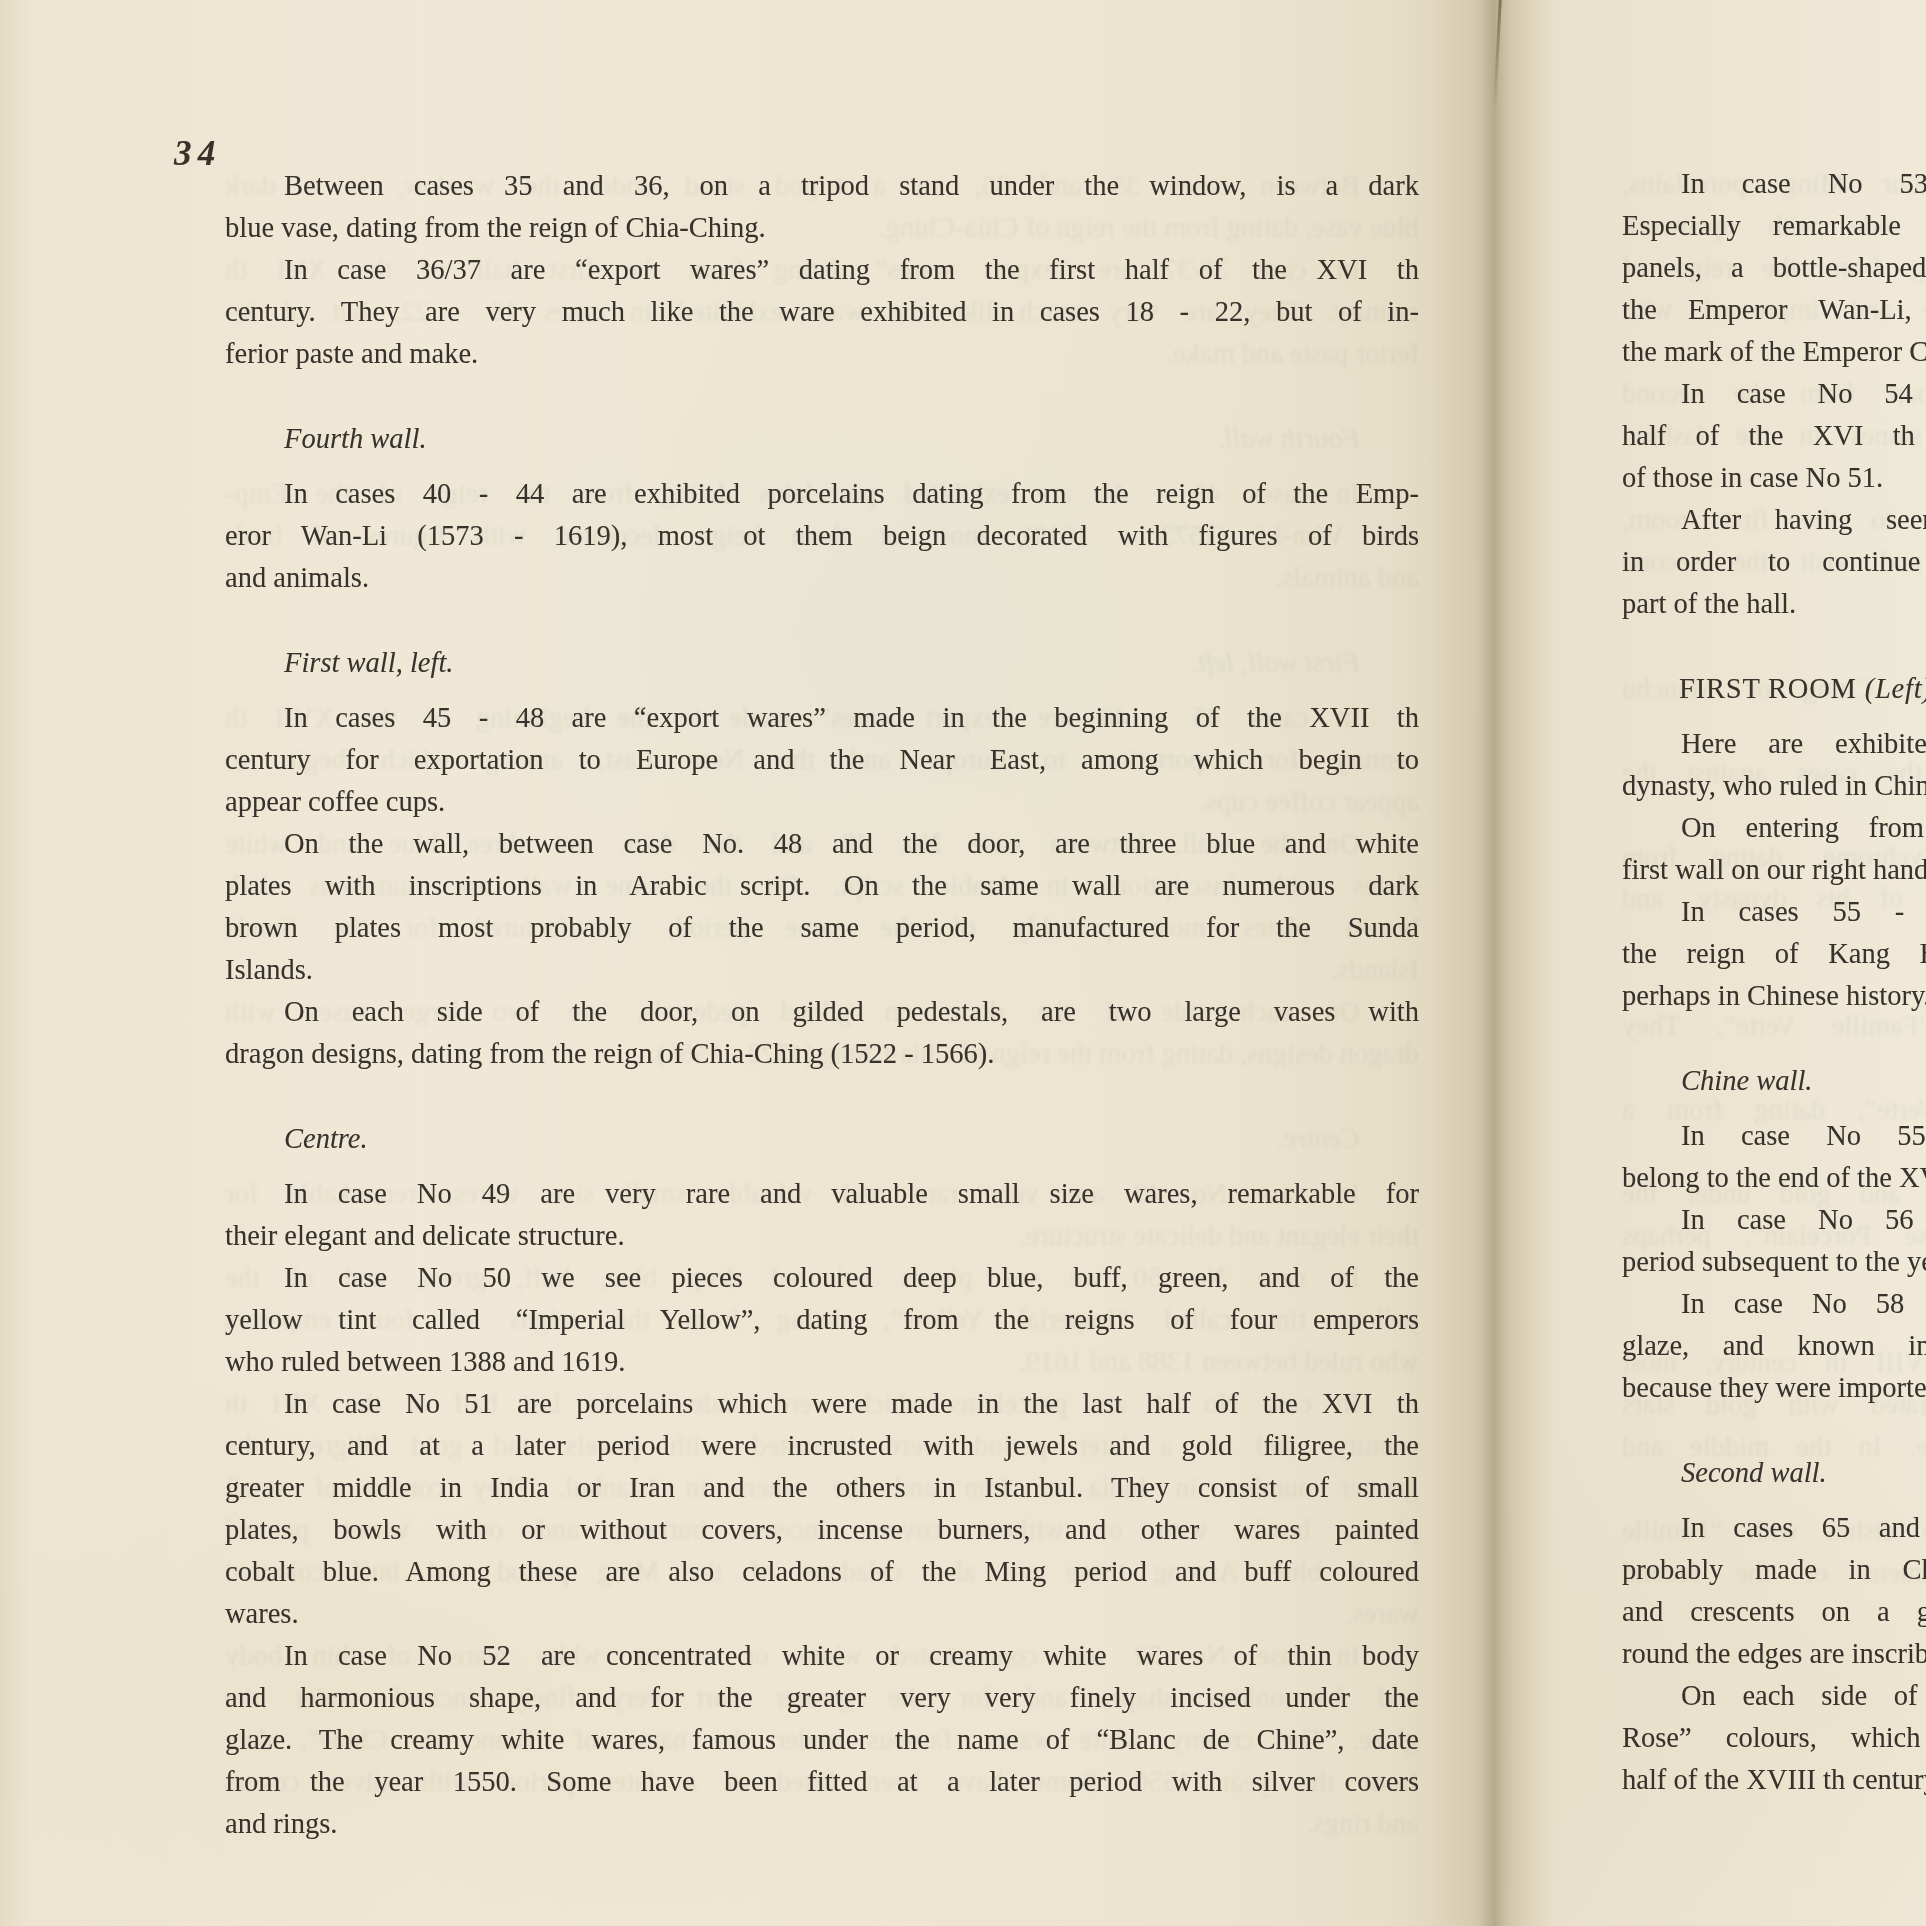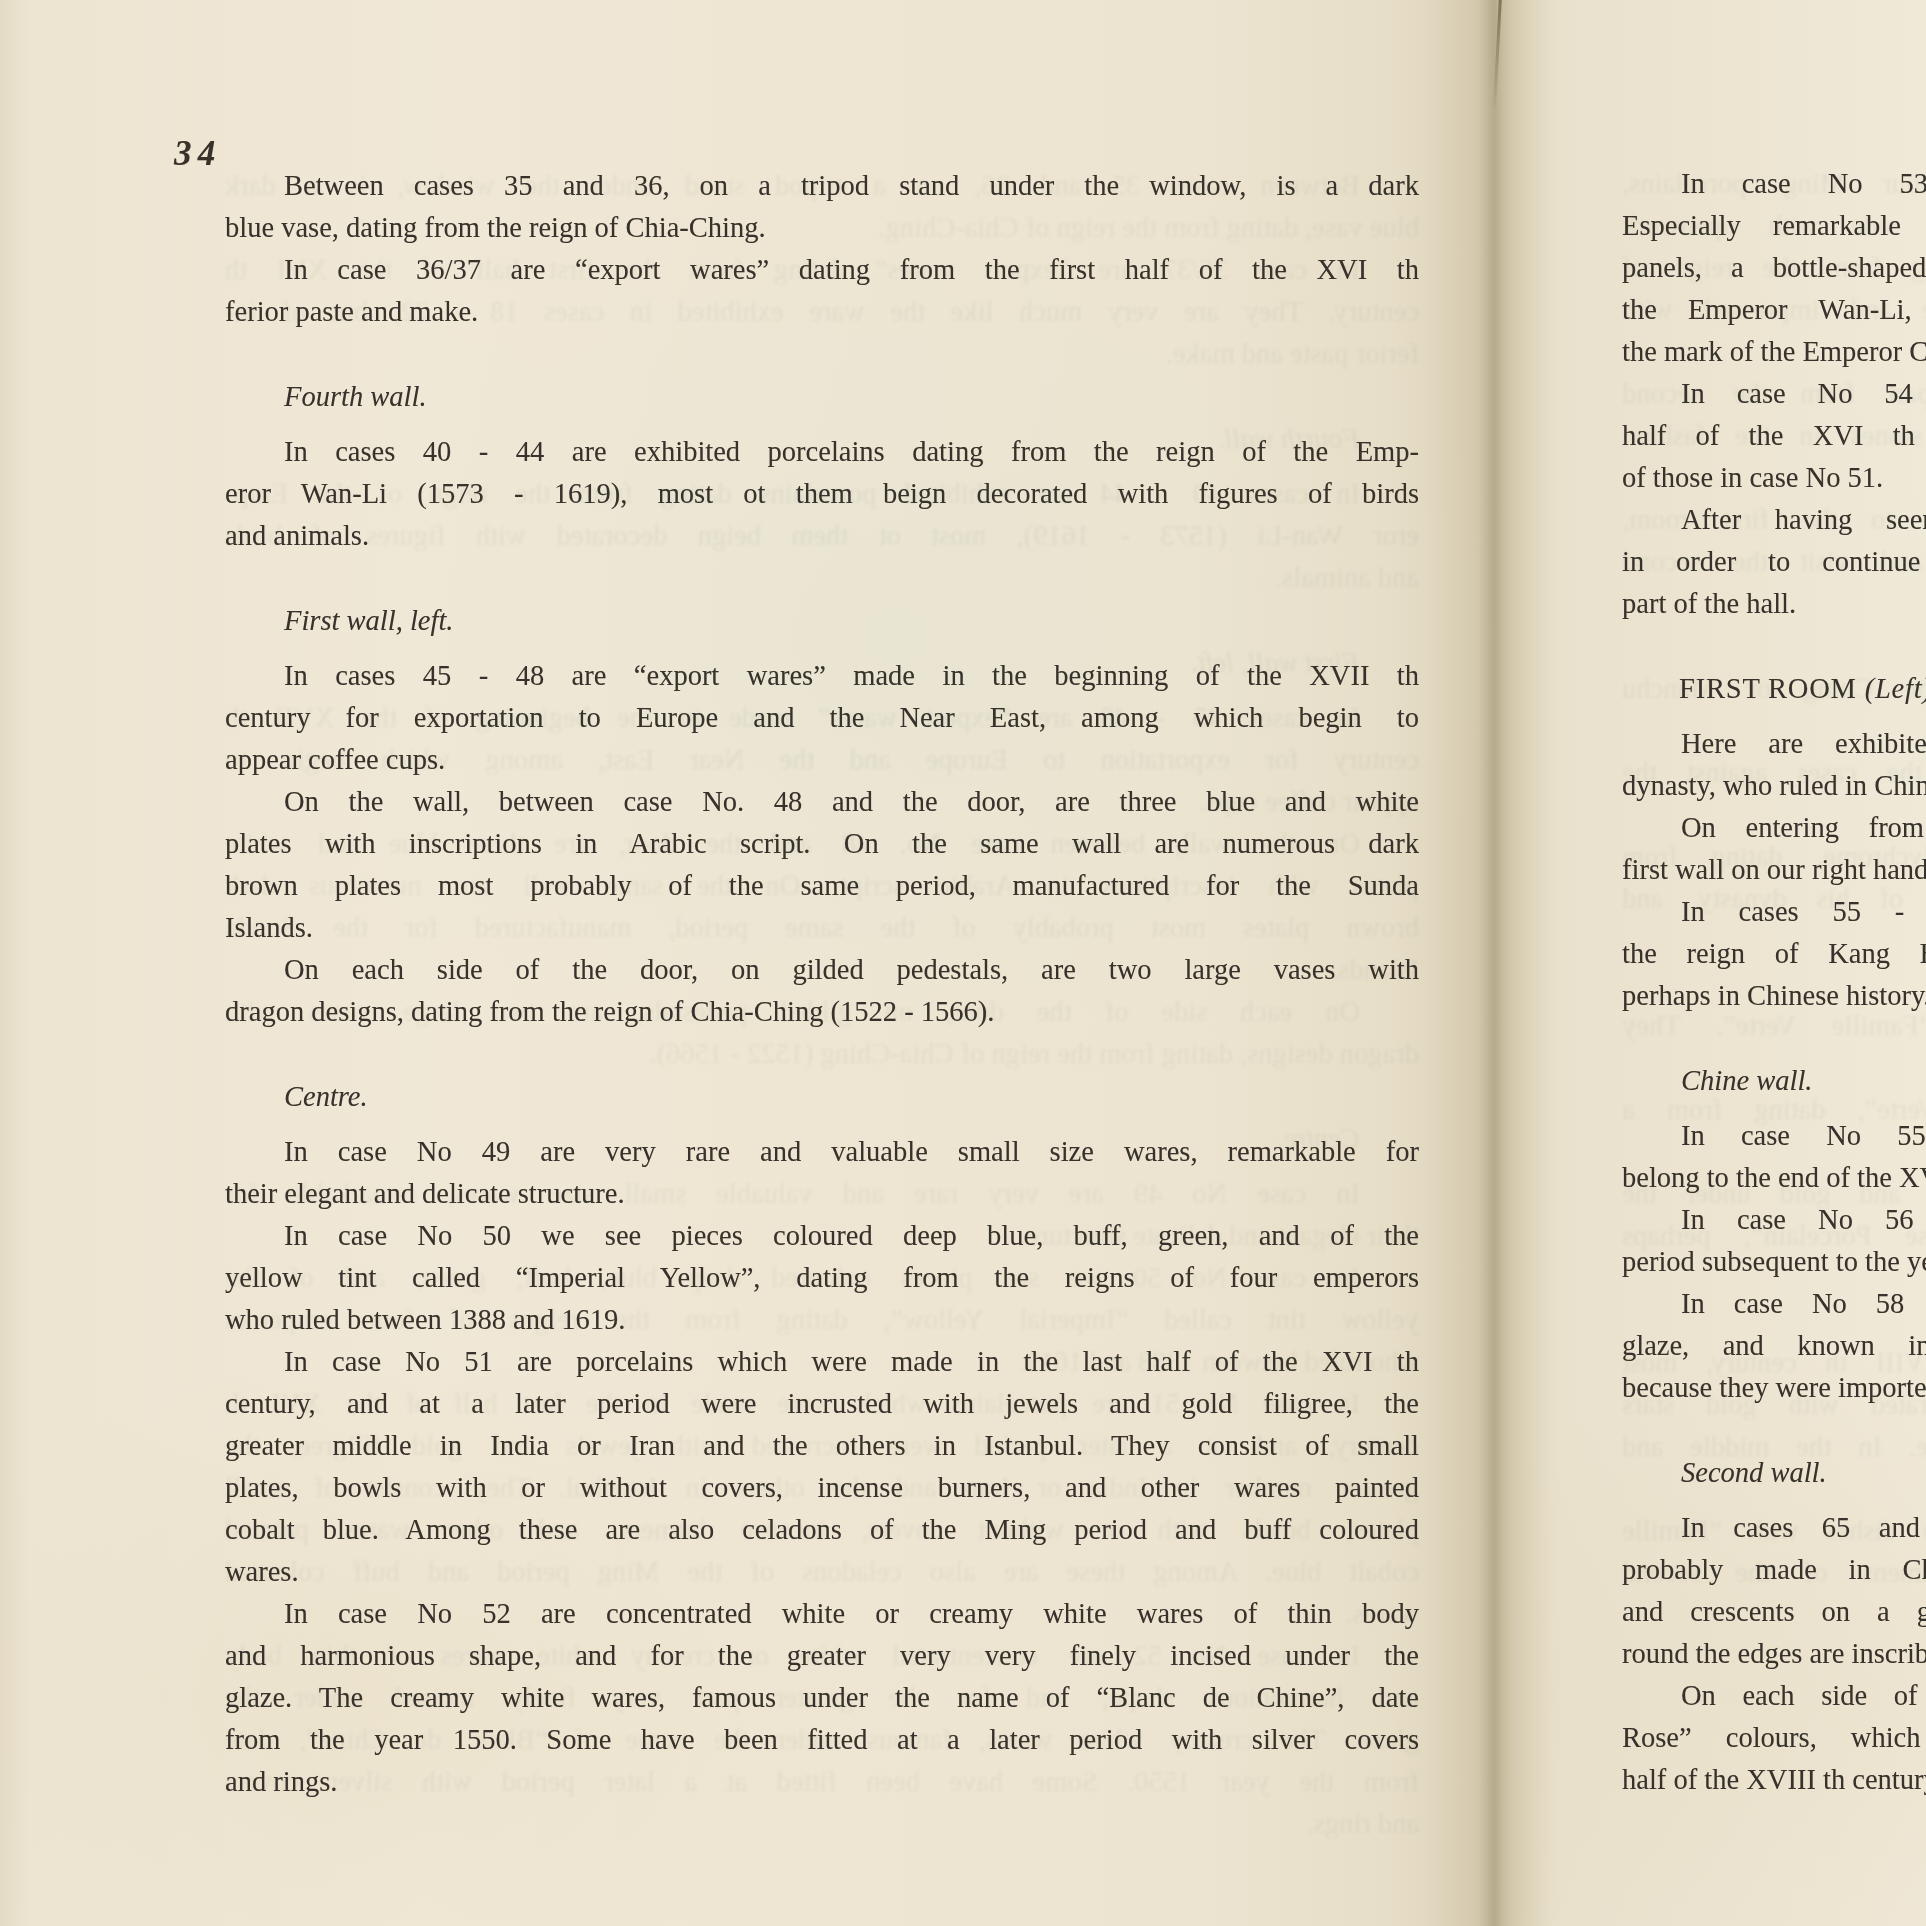--- a/index.html
+++ b/index.html
@@ -107,20 +107,21 @@
       <div class="ln ind">In case No 52 are concentrated white or creamy white wares of thin body</div>
       <div class="ln">and harmonious shape, and for the greater part very finely incised under the</div>
       <div class="ln">glaze. The creamy white wares, famous under the name of “Blanc de Chine”, date</div>
       <div class="ln">from the year 1550. Some have been fitted at a later period with silver covers</div>
       <div class="ln end">and rings.</div>
     </div>
   <div class="text" id="left-text">
       <div class="ln ind">Between cases 35 and 36, on a tripod stand under the window, is a dark</div>
       <div class="ln end">blue vase, dating from the reign of Chia-Ching.</div>
       <div class="ln ind">In case 36/37 are “export wares” dating from the first half of the XVI th</div>
+      <div class="ln">century. They are very much like the ware exhibited in cases 18 - 22, but of in-</div>
       <div class="ln end">ferior paste and make.</div>
       <div class="hd"><span class="it">Fourth wall.</span></div>
       <div class="ln ind">In cases 40 - 44 are exhibited porcelains dating from the reign of the Emp-</div>
       <div class="ln">eror Wan-Li (1573 - 1619), most ot them beign decorated with figures of birds</div>
       <div class="ln end">and animals.</div>
       <div class="hd"><span class="it">First wall, left.</span></div>
       <div class="ln ind">In cases 45 - 48 are “export wares” made in the beginning of the XVII th</div>
       <div class="ln">century for exportation to Europe and the Near East, among which begin to</div>
       <div class="ln end">appear coffee cups.</div>
       <div class="ln ind">On the wall, between case No. 48 and the door, are three blue and white</div>

